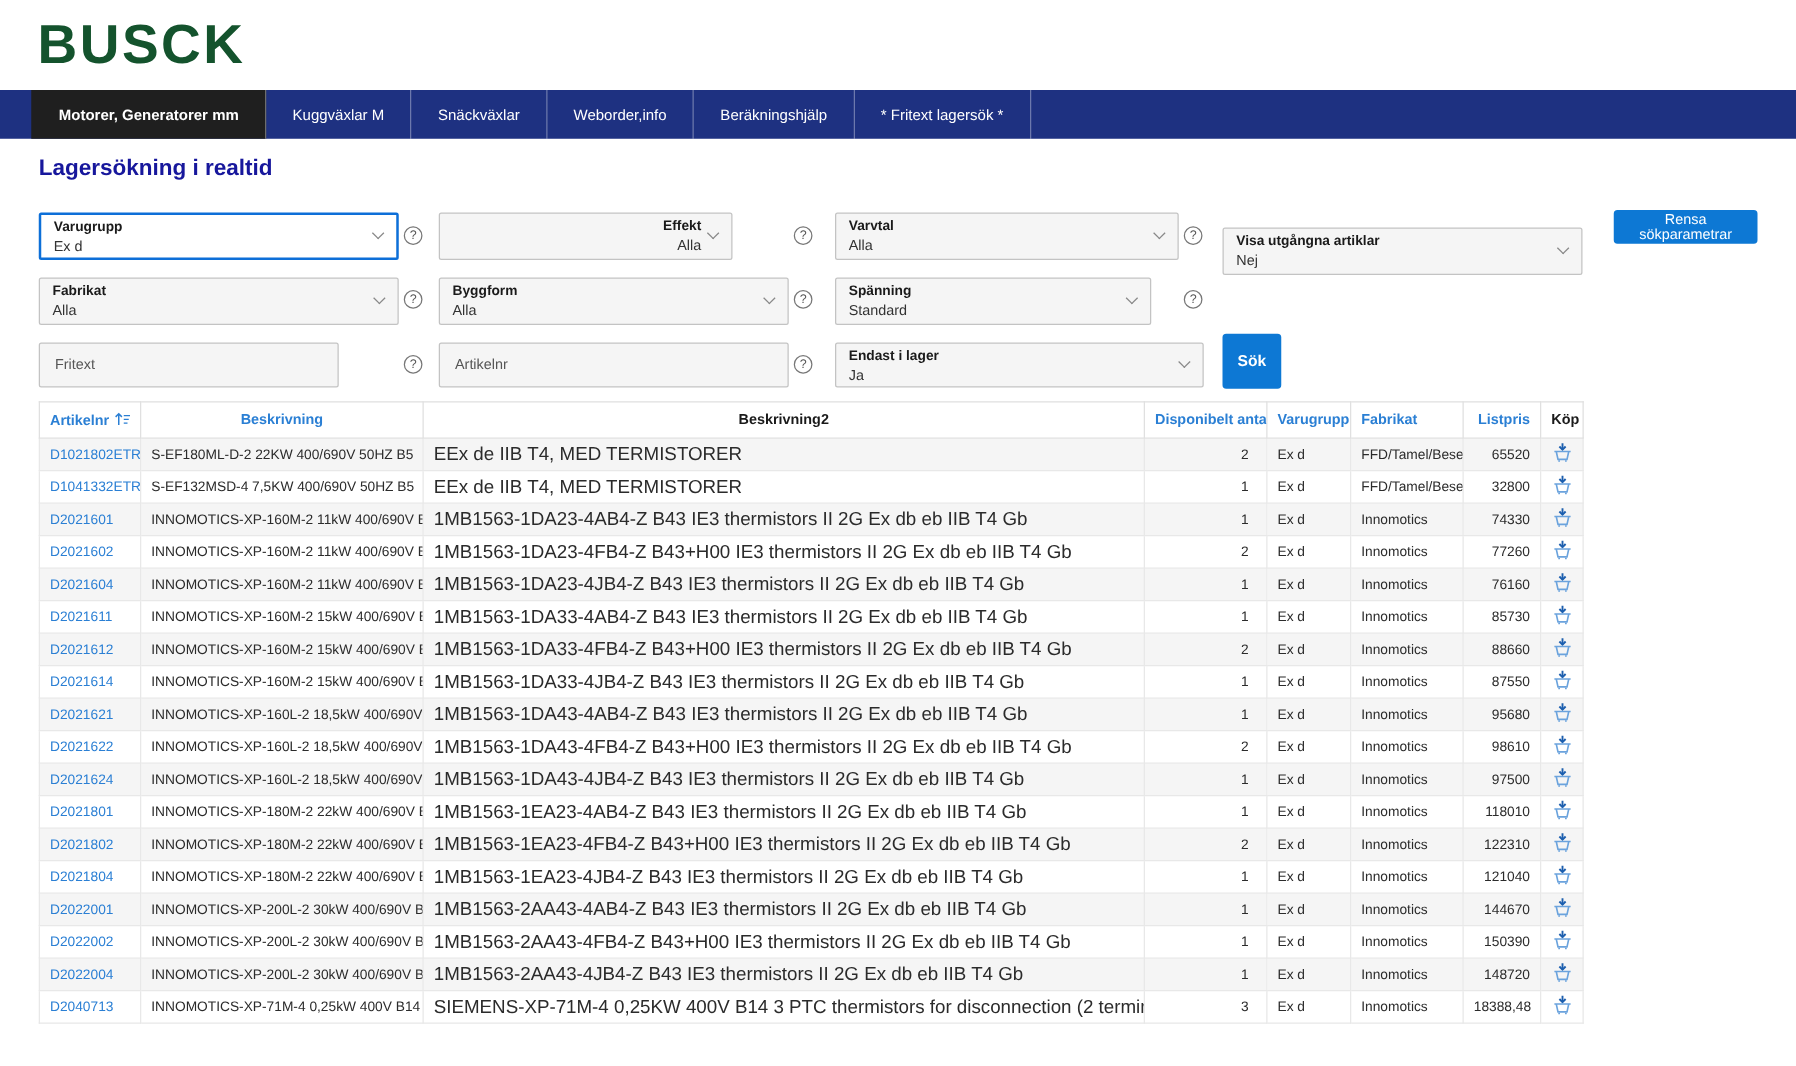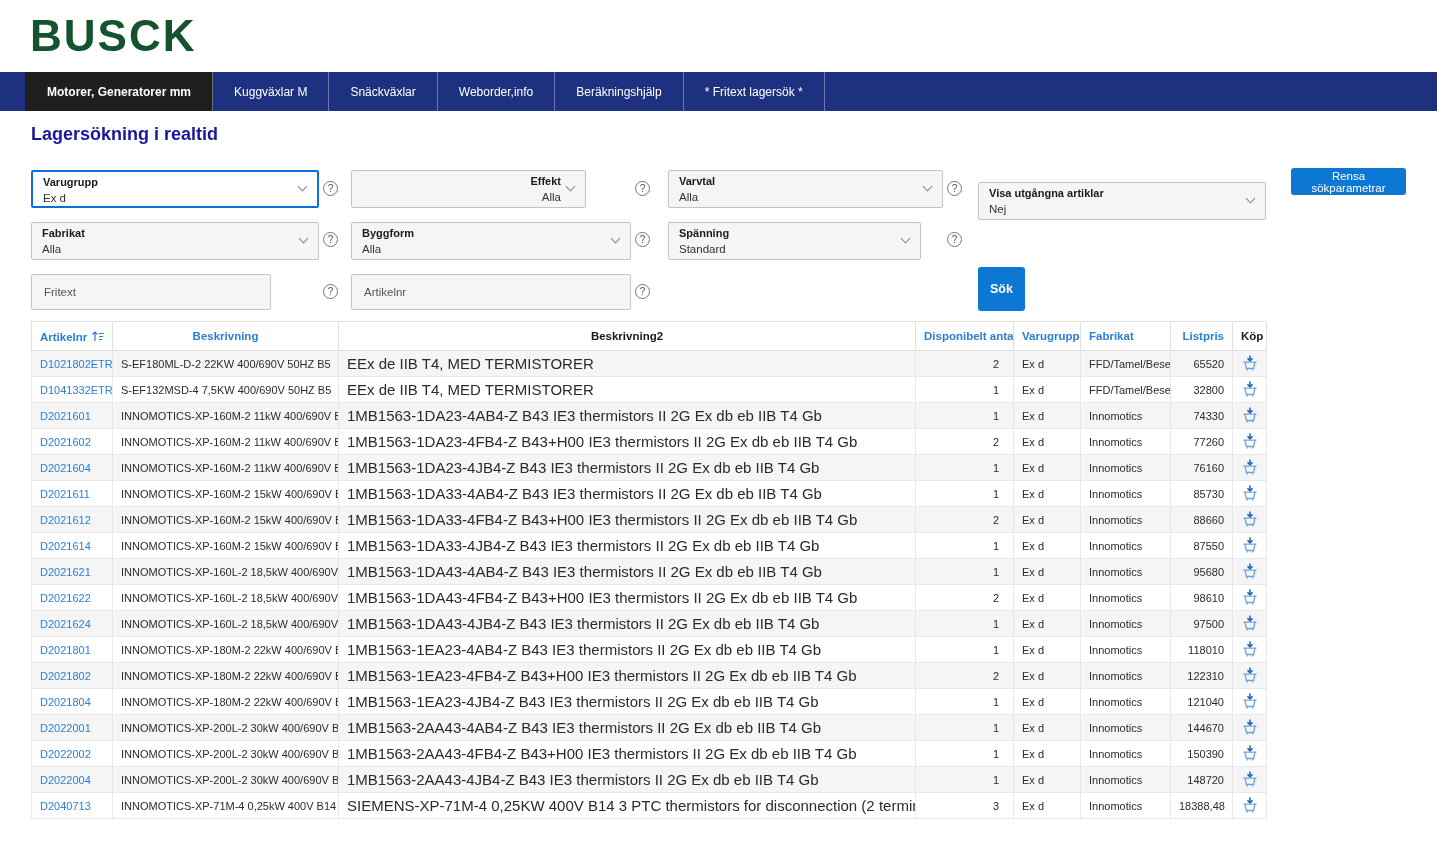--- a/index.html
+++ b/index.html
@@ -185,20 +185,25 @@
   <div class="tbox" style="left:0;top:106px;width:240px;">
     <input type="text" placeholder="Fritext" style="">
   </div>
   <div class="help" style="left:292px;top:116px;">?</div>
 
   <div class="tbox" style="left:320px;top:106px;width:280px;">
     <input type="text" placeholder="Artikelnr" style="">
   </div>
   <div class="help" style="left:604px;top:116px;">?</div>
 
+  <div class="fbox" style="left:637px;top:106px;width:295px;height:36px;">
+    <div class="flabel">Endast i lager</div>
+    <div class="fvalue">Ja</div>
+    <span class="chev"></span>
+  </div>
 
   <button class="btn btn-search">Sök</button>
 </div>
 
 <table class="stock-table">
   <colgroup>
     <col style="width:81px">
       <col style="width:226px">
       <col style="width:577px">
       <col style="width:98px">

